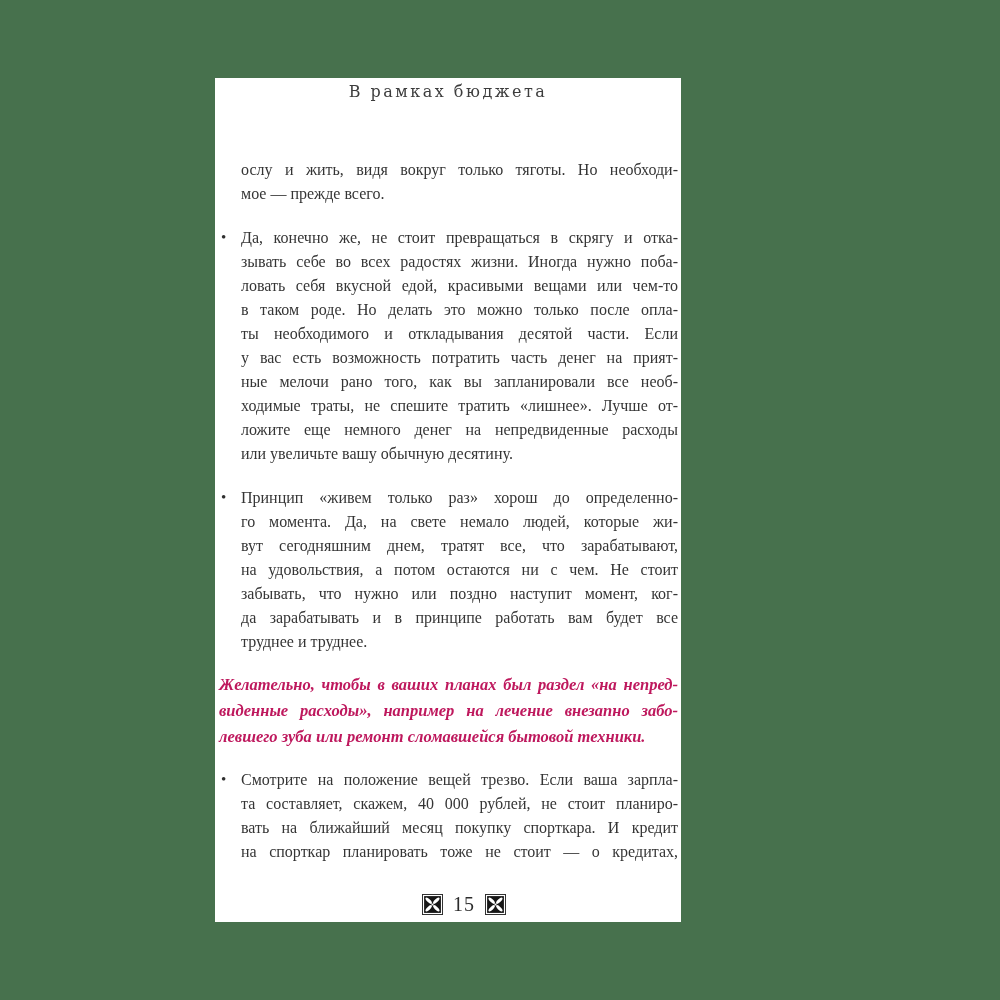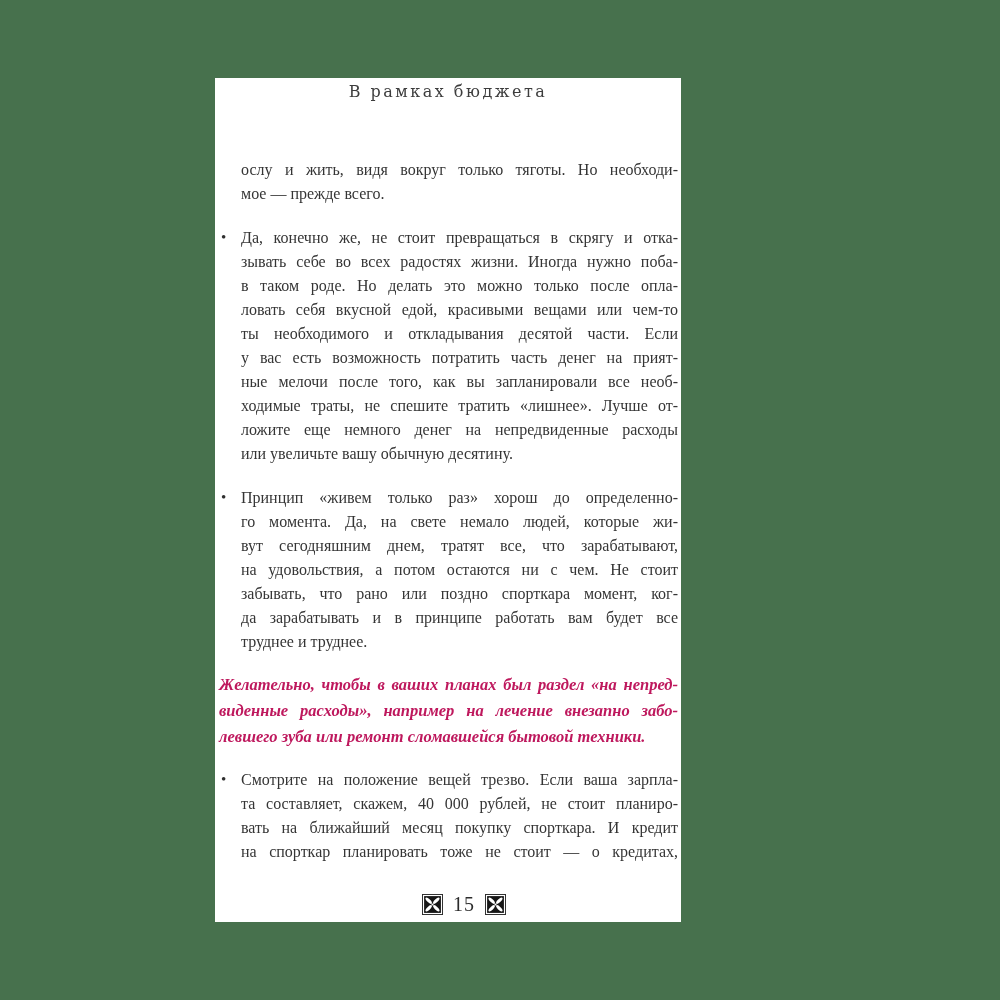--- a/index.html
+++ b/index.html
@@ -95,38 +95,38 @@
           <div class="line">ослу и жить, видя вокруг только тяготы. Но необходи-</div>
           <div class="line last">мое — прежде всего.</div>
         </div>
 
       <ul class="bullet-list">
         <li>
           <span class="bullet-marker">•</span>
           <div>
               <div class="line">Да, конечно же, не стоит превращаться в скрягу и отка-</div>
               <div class="line">зывать себе во всех радостях жизни. Иногда нужно поба-</div>
+              <div class="line">ловать себя вкусной едой, красивыми вещами или чем-то</div>
               <div class="line">в таком роде. Но делать это можно только после опла-</div>
-              <div class="line">ловать себя вкусной едой, красивыми вещами или чем-то</div>
               <div class="line">ты необходимого и откладывания десятой части. Если</div>
               <div class="line">у вас есть возможность потратить часть денег на прият-</div>
-              <div class="line">ные мелочи после того, как вы запланировали все необ-</div>
+              <div class="line">ные мелочи рано того, как вы запланировали все необ-</div>
               <div class="line">ходимые траты, не спешите тратить «лишнее». Лучше от-</div>
               <div class="line">ложите еще немного денег на непредвиденные расходы</div>
               <div class="line last">или увеличьте вашу обычную десятину.</div>
             </div>
         </li>
         <li>
           <span class="bullet-marker">•</span>
           <div>
               <div class="line">Принцип «живем только раз» хорош до определенно-</div>
               <div class="line">го момента. Да, на свете немало людей, которые жи-</div>
               <div class="line">вут сегодняшним днем, тратят все, что зарабатывают,</div>
               <div class="line">на удовольствия, а потом остаются ни с чем. Не стоит</div>
-              <div class="line">забывать, что рано или поздно спорткара момент, ког-</div>
+              <div class="line">забывать, что нужно или поздно наступит момент, ког-</div>
               <div class="line">да зарабатывать и в принципе работать вам будет все</div>
               <div class="line last">труднее и труднее.</div>
             </div>
         </li>
       </ul>
 
       <div class="emphasis-note">
           <div class="line">Желательно, чтобы в ваших планах был раздел «на непред-</div>
           <div class="line">виденные расходы», например на лечение внезапно забо-</div>
           <div class="line last">левшего зуба или ремонт сломавшейся бытовой техники.</div>

